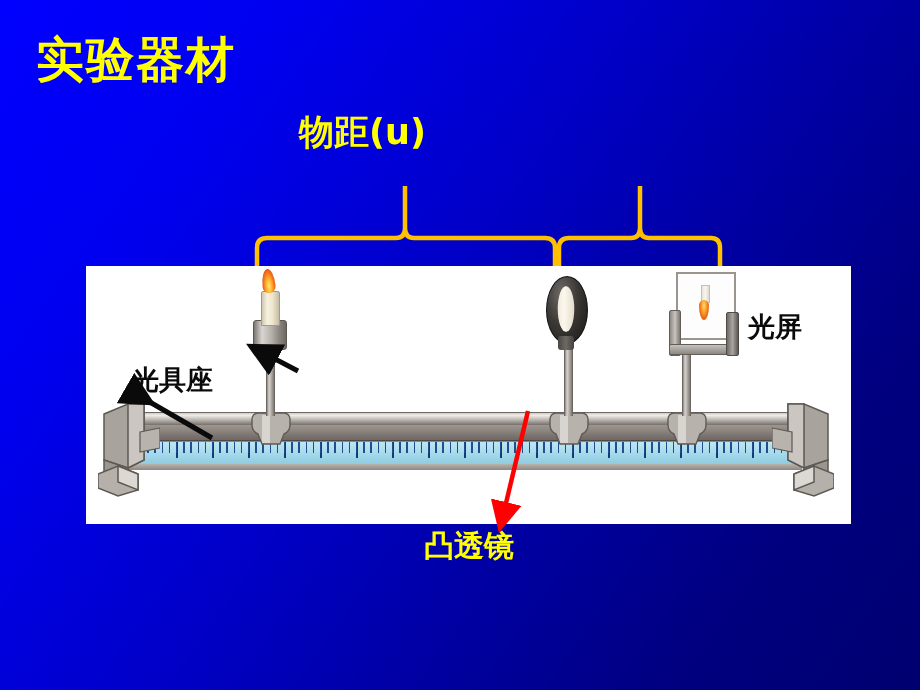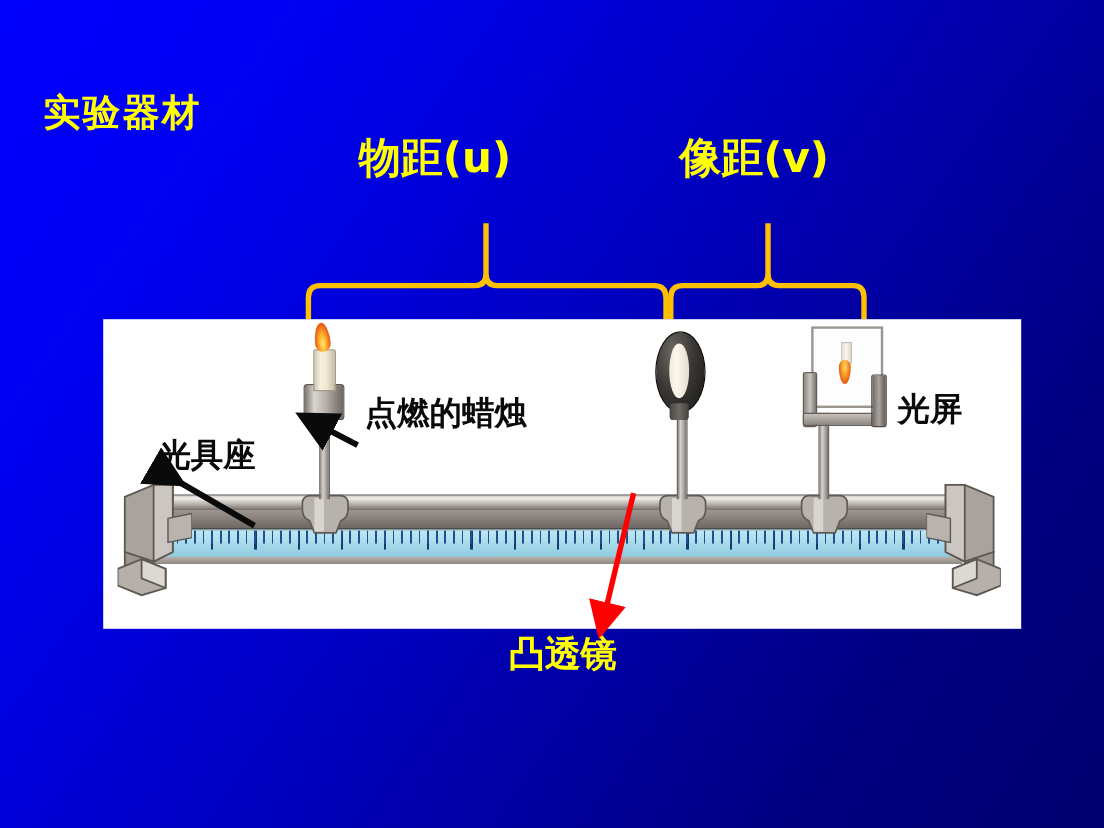--- a/index.html
+++ b/index.html
@@ -10,24 +10,23 @@
   }
   #slide{
     position:relative;width:920px;height:690px;overflow:hidden;
     background:
       linear-gradient(125deg,#0000ff 0%,#0000f0 20%,#0000c8 45%,#0000a0 65%,#000080 82%,#000070 100%);
   }
 
   
   .title-main{
     position:absolute;left:36px;top:35px;
-    font-size:31px;font-weight:bold;color:#ffff00;
+    font-size:48px;font-weight:bold;color:#ffff00;
     letter-spacing:2px;line-height:1;
     white-space:nowrap;
-    margin-top:44px;
   }
   .dist-label{
     position:absolute;
     font-size:35px;font-weight:bold;color:#ffff00;
     white-space:nowrap;line-height:1;
   }
   #label-u{left:299px;top:115px;}
   #label-v{left:566px;top:115px;}
 
   .bottom-label{
@@ -45,21 +44,21 @@
     background:#ffffff;overflow:hidden;
   }
 
   
   .anno{
     position:absolute;font-weight:bold;color:#0a0a0a;
     white-space:nowrap;line-height:1;font-size:27px;
   }
   #anno-bench{left:9px;top:100px;margin-left:37px;}
   #anno-candle{left:218px;top:65px;}
-  #anno-screen{left:662px;top:62px;}
+  #anno-screen{left:662px;top:50px;font-family:Liberation Mono, monospace;}
 
   
   .rail{
     position:absolute;left:28px;width:682px;
   }
   
   #rail-top{
     top:146px;height:13px;
     background:linear-gradient(to bottom,#cfcbc6 0%,#efece9 18%,#b7b1ab 55%,#7e7771 88%,#6a635d 100%);
     border-top:1px solid #6d6862;border-bottom:1px solid #55504b;
@@ -188,21 +187,20 @@
   #red-arrow{position:absolute;left:0;top:0;width:920px;height:690px;pointer-events:none;}
 </style>
 </head>
 <body>
 
 <div id="slide">
 
   <div class="title-main">实验器材</div>
 
   <div class="dist-label" id="label-u">物距(u)</div>
-  <div class="dist-label" id="label-v">像距(v)</div>
 
   <svg id="braces" viewBox="0 0 920 690">
 
     <path fill="none" stroke="#ffc000" stroke-width="4.5" stroke-linecap="butt" d="M257,266 L257,248 Q257,238 267,238 L396,238 Q405,238 405,228 L405,186
              M405,186 L405,228 Q405,238 414,238 L545,238 Q555,238 555,248 L555,266"></path>
 
     <path fill="none" stroke="#ffc000" stroke-width="4.5" stroke-linecap="butt" d="M559,266 L559,248 Q559,238 569,238 L631,238 Q640,238 640,228 L640,186
              M640,186 L640,228 Q640,238 649,238 L711,238 Q720,238 720,248 L720,266"></path>
   </svg>
 
@@ -274,21 +272,20 @@
           <path d="M0,0 L7,3.5 L0,7 z" fill="#0a0a0a"></path>
         </marker>
       </defs>
 
       <line x1="62" y1="135" x2="126" y2="172" stroke="#0a0a0a" stroke-width="5" marker-start="url(#blkhead)"></line>
 
       <line x1="212" y1="105" x2="168" y2="82" stroke="#0a0a0a" stroke-width="5" marker-end="url(#blkhead)"></line>
     </svg>
 
     <div class="anno" id="anno-bench">光具座</div>
-    <div class="anno" id="anno-candle">点燃的蜡烛</div>
     <div class="anno" id="anno-screen">光屏</div>
   </div>
 
   <svg id="red-arrow" viewBox="0 0 920 690">
     <defs>
       <marker id="redhead" markerWidth="7" markerHeight="7" refX="5" refY="3.5" orient="auto">
         <path d="M0,0 L7,3.5 L0,7 z" fill="#ff0000"></path>
       </marker>
     </defs>
     <line x1="528" y1="411" x2="501" y2="524" stroke="#ff0000" stroke-width="4.5" marker-end="url(#redhead)"></line>

